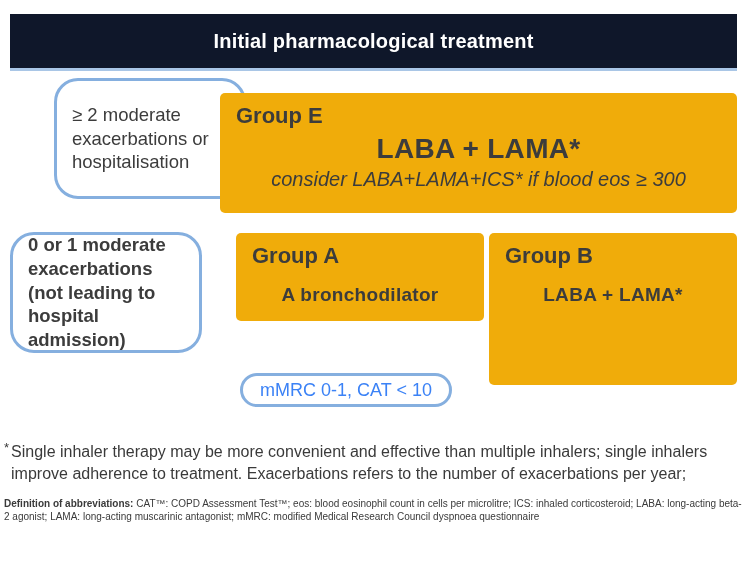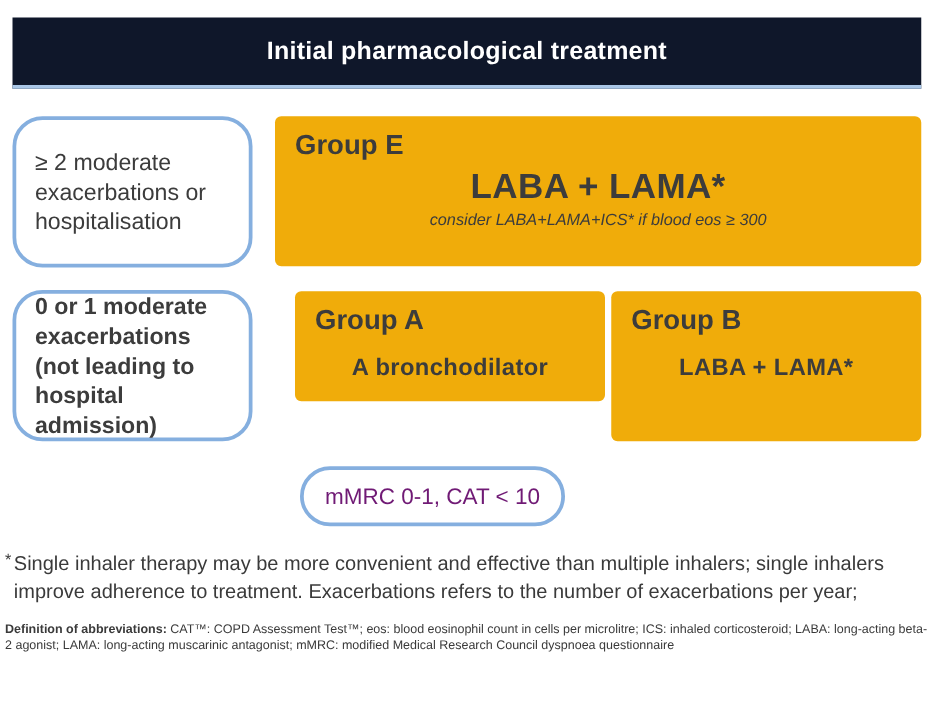--- a/index.html
+++ b/index.html
@@ -38,65 +38,65 @@
     border: 3px solid #85afdf;
     border-radius: 24px;
     background: #ffffff;
     box-sizing: border-box;
     display: flex; flex-direction: column; justify-content: center;
     padding: 6px 15px;
     font-size: 18.5px;
     line-height: 1.28;
     color: #3c3c3c;
   }
-  .criteria-box-1 { top: 93px; }
+  .criteria-box-1 { top: 78px; margin-left: 44px; }
   .criteria-box-2 { top: 232px; font-weight: bold; }
 
   
   .group-box {
     position: absolute;
     background: #f0ac0a;
     border-radius: 5px;
     box-sizing: border-box;
     padding: 10px 16px;
     color: #3c3c3c;
   }
   .group-e { left: 220px; top: 93px;  width: 517px; height: 120px; }
   .group-a { left: 236px; top: 233px; width: 248px; height: 88px; }
-  .group-b { left: 489px; top: 233px; width: 248px; height: 120px; }
+  .group-b { left: 489px; top: 233px; width: 248px; height: 152px; }
   .group-label { font-weight: bold; font-size: 22px; }
   .treatment-main {
     font-weight: bold;
     font-size: 28px;
     text-align: center;
     margin-top: 4px;
     letter-spacing: 0.3px;
   }
   .treatment-note {
     font-style: italic;
-    font-size: 13px;
+    font-size: 20px;
     text-align: center;
     margin-top: 3px;
   }
   .group-a .treatment-main, .group-b .treatment-main {
     font-size: 19px;
     margin-top: 15px;
   }
 
   
   .pill {
     position: absolute;
-    top: 373px; height: 48px;
+    top: 373px; height: 34px;
     border: 3px solid #85afdf;
     border-radius: 24px;
     background: #ffffff;
     box-sizing: border-box;
     display: flex; align-items: center; justify-content: center;
     font-size: 18px;
-    color: #701a75;
+    color: #3b82f6;
   }
   .pill-left  { left: 240px; width: 212px; }
   .pill-right { left: 512px; width: 204px; }
 
   
   .footnote {
     position: absolute;
     left: 4px; top: 441px;
     width: 738px;
     display: flex;

